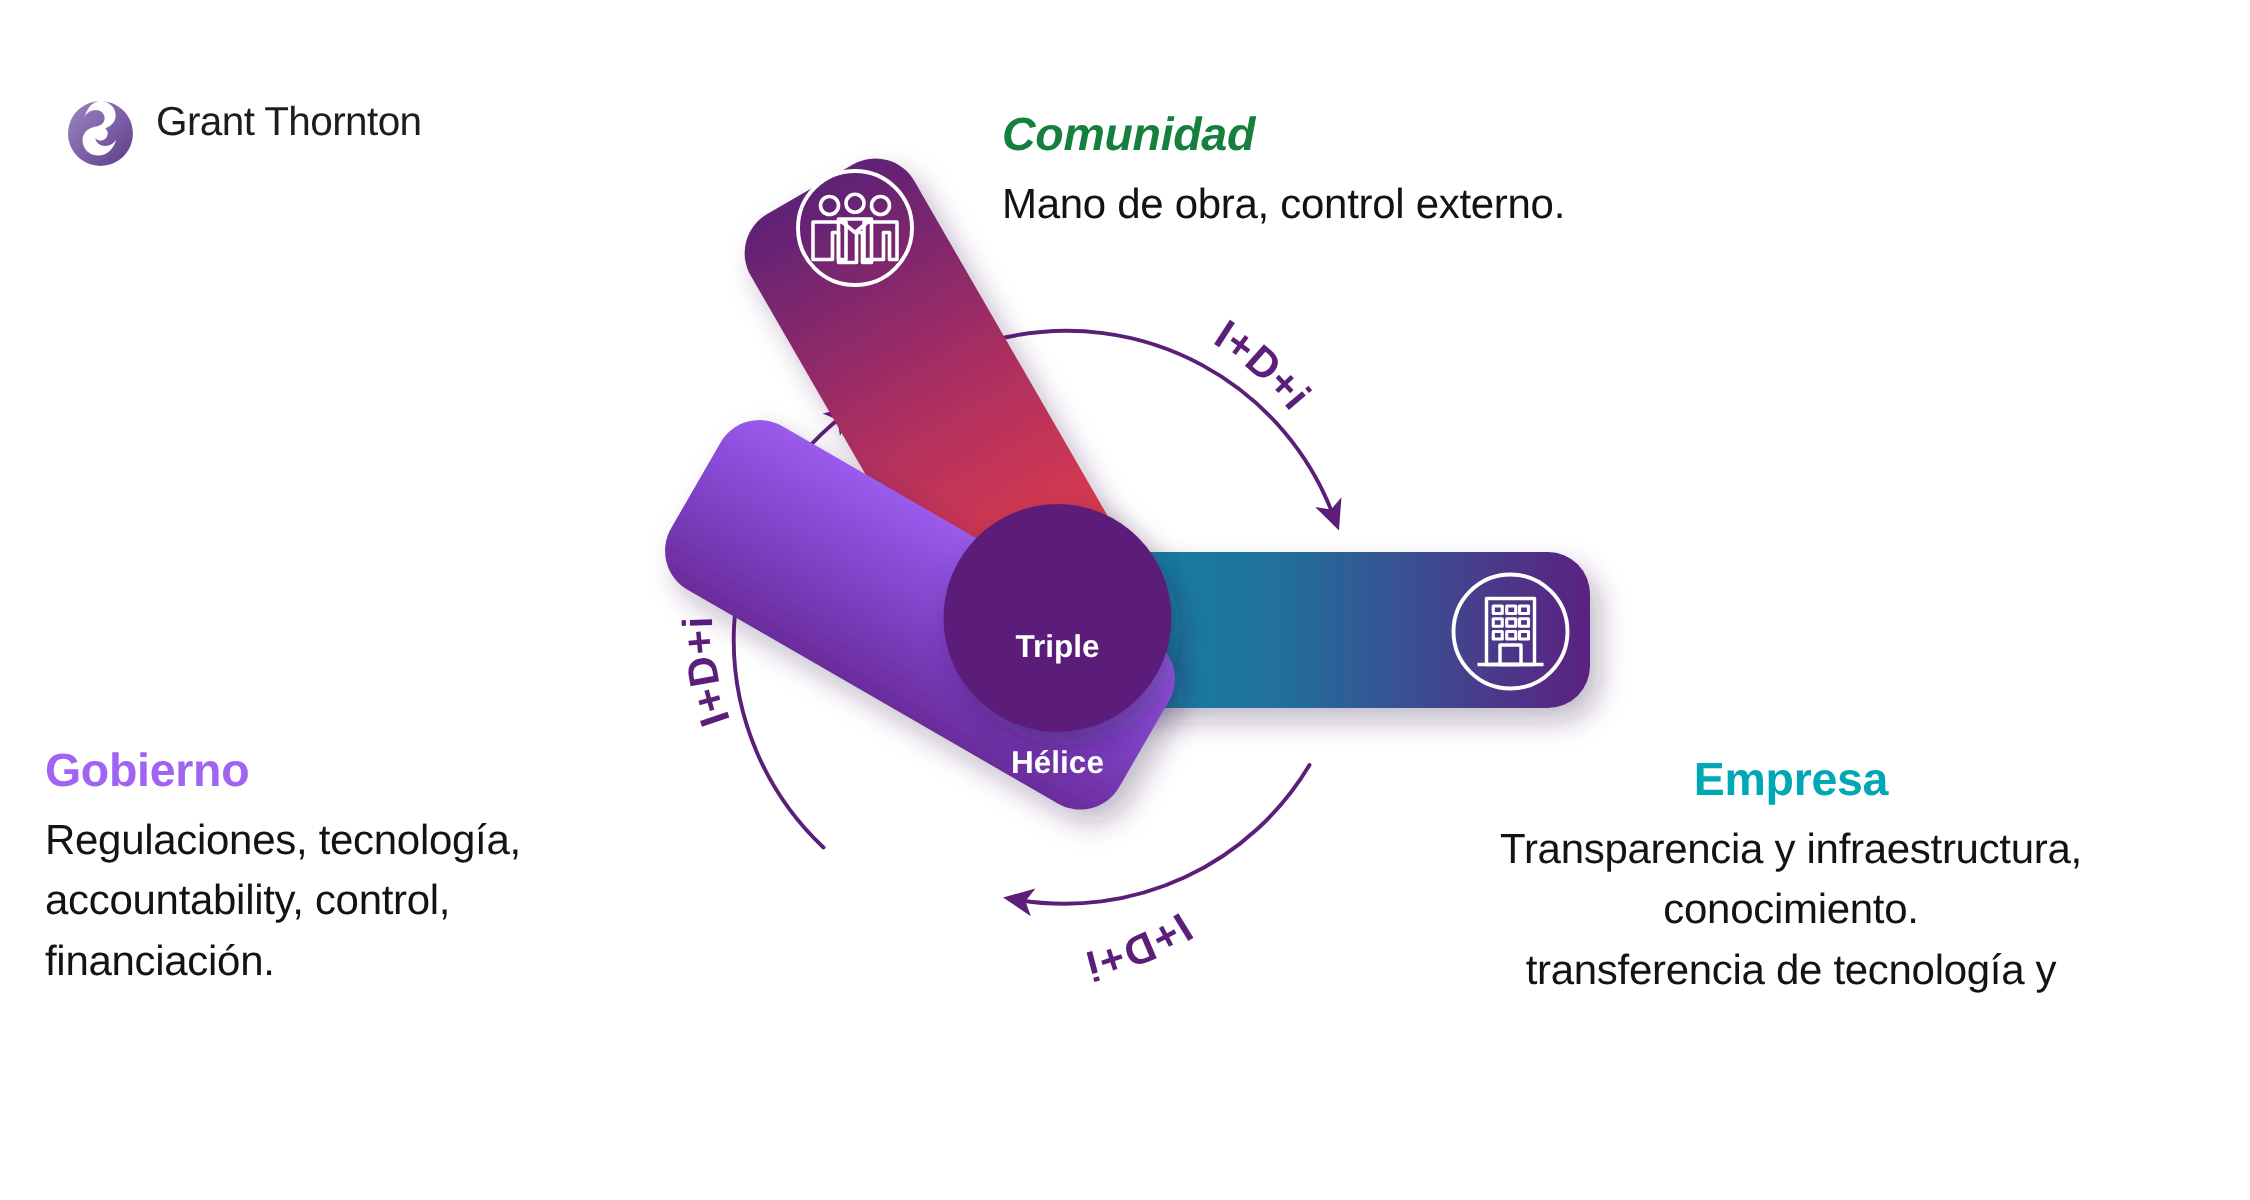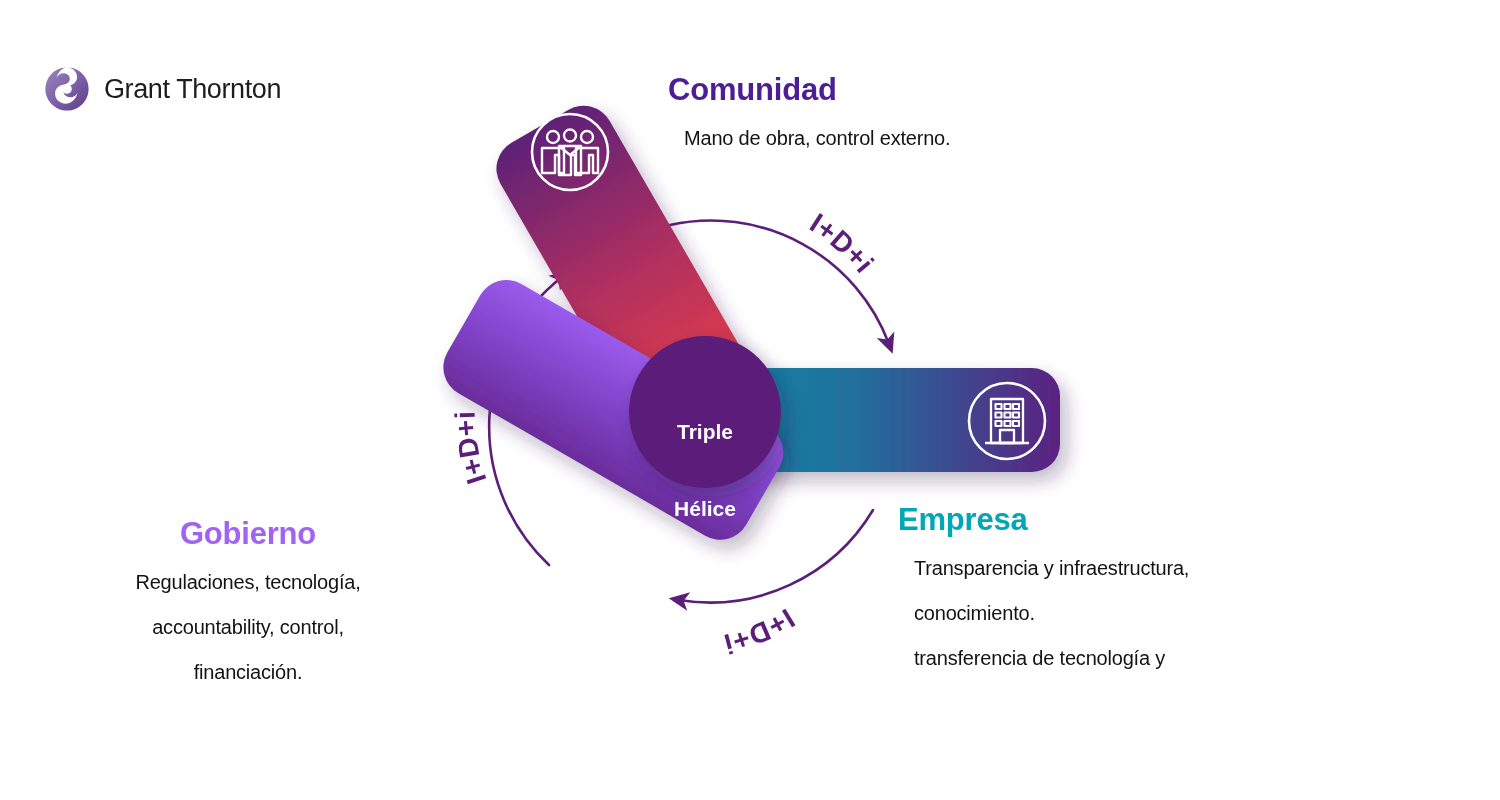--- a/index.html
+++ b/index.html
@@ -20,21 +20,21 @@
     height: 800px;
     background: #ffffff;
   }
 
   
   #logo {
     position: absolute;
     left: 44px;
     top: 66px;
     display: flex;
-    align-items: center;
+    align-items: flex-start;
     gap: 14px;
   }
   #logo .logo-mark { width: 46px; height: 46px; display: block; }
   #logo .logo-text {
     font-family: "Liberation Sans", sans-serif;
     font-size: 27px;
     font-weight: 400;
     color: #1d1d1d;
     letter-spacing: -0.4px;
     white-space: nowrap;
@@ -52,49 +52,49 @@
   
   .tx-block { position: absolute; }
   .tx-title {
     font-size: 31px;
     font-weight: bold;
     margin: 0 0 8px 0;
     letter-spacing: -0.2px;
     line-height: 1.15;
   }
   .tx-body {
-    font-size: 20px;
+    font-size: 28px;
     font-weight: 400;
     color: #131313;
-    margin: 16px;
+    margin: 0;
     line-height: 1.45;
     letter-spacing: -0.2px;
   }
 
   #block-comunidad {
     left: 668px;
     top: 72px;
     width: 560px;
     text-align: left;
   }
-  #block-comunidad .tx-title { color: #4c1d95; }
+  #block-comunidad .tx-title { color: #15803d; font-style: italic; }
 
   #block-empresa {
-    left: 898px;
+    left: 924px;
     top: 502px;
     width: 540px;
-    text-align: left;
+    text-align: center;
   }
   #block-empresa .tx-title { color: #00a8b5; }
 
   #block-gobierno {
     left: 30px;
-    top: 516px;
+    top: 496px;
     width: 436px;
-    text-align: center;
+    text-align: left;
   }
   #block-gobierno .tx-title { color: #a063f2; }
 
   
   #center-label {
     position: absolute;
     left: 625px;
     top: 372px;
     width: 160px;
     text-align: center;

